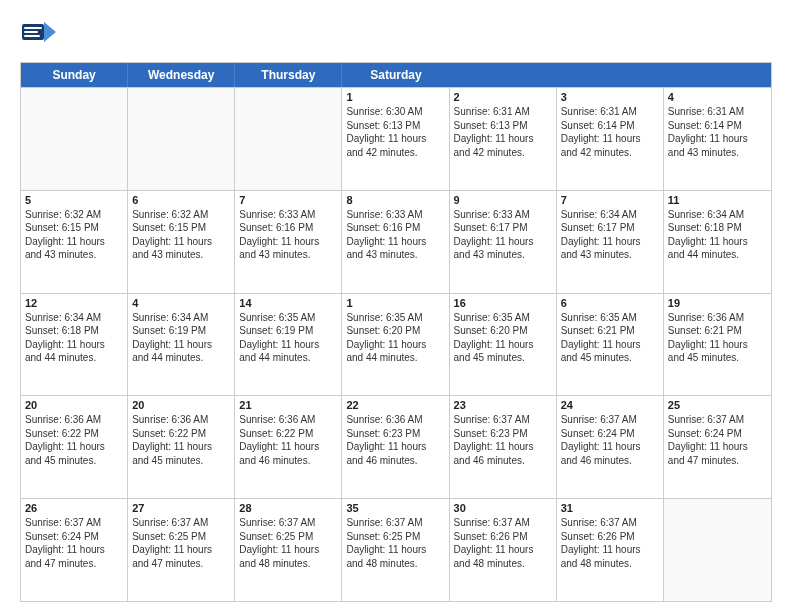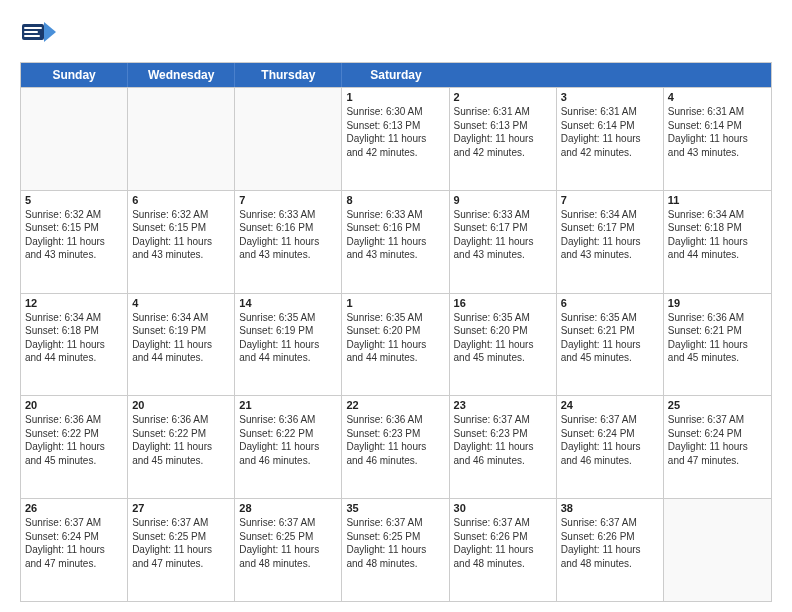--- a/index.html
+++ b/index.html
@@ -268,20 +268,20 @@
           </div>
           <div class="cal-cell">
             <span class="day-number">35</span>
             <div class="day-info">Sunrise: 6:37 AM<br>Sunset: 6:25 PM<br>Daylight: 11 hours<br>and 48 minutes.</div>
           </div>
           <div class="cal-cell">
             <span class="day-number">30</span>
             <div class="day-info">Sunrise: 6:37 AM<br>Sunset: 6:26 PM<br>Daylight: 11 hours<br>and 48 minutes.</div>
           </div>
           <div class="cal-cell">
-            <span class="day-number">38</span>
+            <span class="day-number">31</span>
             <div class="day-info">Sunrise: 6:37 AM<br>Sunset: 6:26 PM<br>Daylight: 11 hours<br>and 48 minutes.</div>
           </div>
           <div class="cal-cell empty"></div>
         </div>
       </div>
   </div>
 </div>
 
 </body></html>

